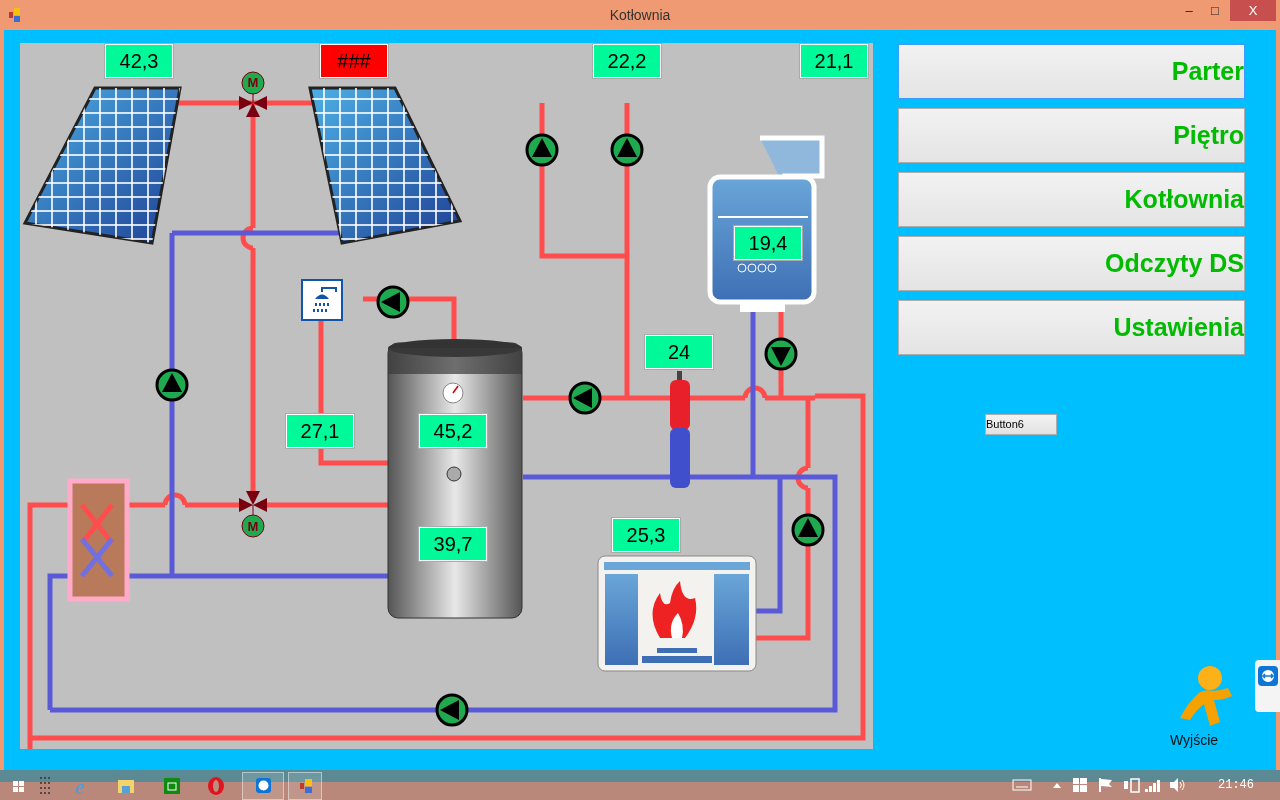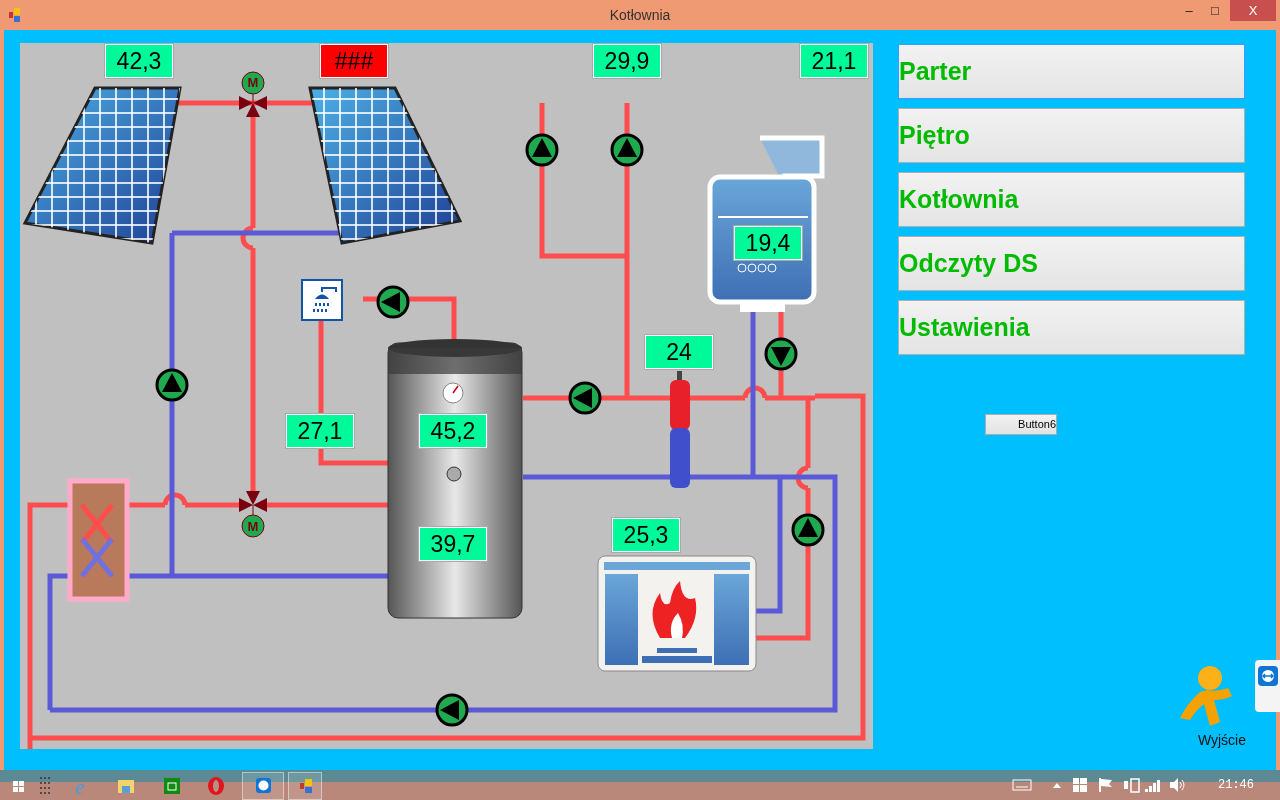--- a/index.html
+++ b/index.html
@@ -7,26 +7,26 @@
   #titlebar { position: absolute; left: 0; top: 0; width: 1280px; height: 30px; background: #f09a74; }
   #app-icon { position: absolute; left: 9px; top: 8px; width: 12px; height: 14px; }
   #title { position: absolute; left: 0; width: 1280px; top: 7px; text-align: center; font-size: 14px; color: #333; }
   .wbtn { position: absolute; top: 0; height: 21px; font-size: 13px; color: #222; text-align: center; line-height: 21px; }
   #btn-min { left: 1176px; width: 26px; }
   #btn-max { left: 1202px; width: 26px; }
   #btn-close { left: 1230px; width: 46px; background: #c7504f; color: #fff; }
   #client { position: absolute; left: 4px; top: 30px; width: 1272px; height: 740px; background: #00bfff; }
   #scheme { position: absolute; left: 20px; top: 43px; width: 853px; height: 706px; background: #c0c0c0; }
   #scheme svg { position: absolute; left: 0; top: 0; }
-  .tval { position: absolute; width: 68px; height: 34px; background: #00fa9a; border: 1px solid #fff; outline: 1px solid #aaa; font-size: 23px; color: #000; text-align: center; line-height: 32px; }
+  .tval { position: absolute; width: 68px; height: 34px; background: #00fa9a; border: 1px solid #fff; outline: 1px solid #aaa; font-size: 20px; color: #000; text-align: center; line-height: 32px; }
   .tval.err { background: #ff0000; }
-  .navbtn { position: absolute; left: 898px; width: 347px; height: 55px; background: linear-gradient(#f2f2f2, #e4e4e4); border: 1px solid #adadad; color: #00bb00; font-size: 25px; font-weight: bold; text-align: left; line-height: 53px; cursor: pointer; }
+  .navbtn { position: absolute; left: 898px; width: 347px; height: 55px; background: linear-gradient(#f2f2f2, #e4e4e4); border: 1px solid #adadad; color: #00bb00; font-size: 25px; font-weight: bold; text-align: right; line-height: 53px; cursor: pointer; }
   .navbtn.focus { border-color: #3c9bff; }
-  #button6 { position: absolute; left: 985px; top: 414px; width: 72px; height: 21px; background: linear-gradient(#f2f2f2, #e2e2e2); border: 1px solid #adadad; font-size: 11px; text-align: right; line-height: 19px; color: #000; }
-  #exit-btn { position: absolute; left: 1170px; top: 660px; width: 76px; height: 95px; text-align: right; }
+  #button6 { position: absolute; left: 985px; top: 414px; width: 72px; height: 21px; background: linear-gradient(#f2f2f2, #e2e2e2); border: 1px solid #adadad; font-size: 11px; text-align: left; line-height: 19px; color: #000; }
+  #exit-btn { position: absolute; left: 1170px; top: 660px; width: 76px; height: 95px; text-align: left; }
   #exit-label { position: absolute; left: 0; top: 72px; width: 76px; font-size: 14px; color: #111; }
   #tv-tab { position: absolute; left: 1255px; top: 660px; width: 25px; height: 52px; background: #f4f4f4; border-radius: 4px 0 0 4px; }
   #taskbar { position: absolute; left: 0; top: 770px; width: 1280px; height: 30px; background: linear-gradient(#5b8a94 0 12px, #b9887a 12px); }
   .tb-item { position: absolute; top: 2px; height: 28px; width: 36px; }
   .tb-active { border: 1px solid rgba(255,255,255,0.45); background: rgba(255,255,255,0.12); }
   #clock { position: absolute; left: 1218px; top: 8px; font-size: 12px; color: #fff; font-family: Liberation Mono, monospace; }
 </style>
 </head>
 <body>
 
@@ -209,21 +209,21 @@
       <rect x="618" y="531" width="76" height="91" fill="#f4f2ee"></rect>
       <path d="M640 595 Q625 570 640 550 Q642 565 650 560 Q652 545 660 538 Q662 560 675 555 Q680 575 665 595 Z" fill="#ee2222"></path>
       <path d="M652 595 Q648 580 658 570 Q665 582 662 595 Z" fill="#fff"></path>
       <rect x="637" y="605" width="40" height="5" fill="#3e6fb5"></rect>
       <rect x="622" y="613" width="70" height="7" fill="#3e6fb5"></rect>
     </g>
   </svg>
 
   <div class="tval" style="left:85px;top:1px">42,3</div>
   <div class="tval err" style="left:300px;top:1px">###</div>
-  <div class="tval" style="left:573px;top:1px">29,9</div>
+  <div class="tval" style="left:573px;top:1px">22,2</div>
   <div class="tval" style="left:780px;top:1px">21,1</div>
   <div class="tval" style="left:714px;top:183px">19,4</div>
   <div class="tval" style="left:266px;top:371px">27,1</div>
   <div class="tval" style="left:399px;top:371px">45,2</div>
   <div class="tval" style="left:399px;top:484px">39,7</div>
   <div class="tval" style="left:625px;top:292px">24</div>
   <div class="tval" style="left:592px;top:475px">25,3</div>
 </div>
 
 <div class="navbtn focus" style="top:44px">Parter</div>

